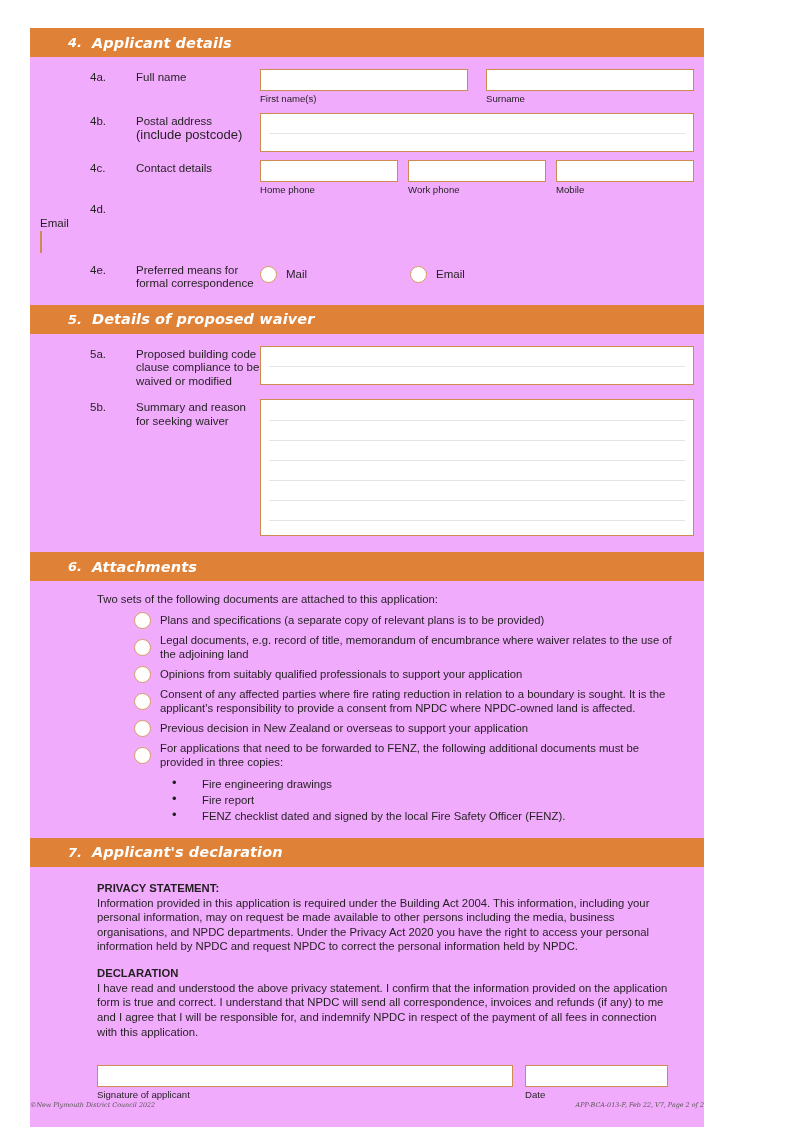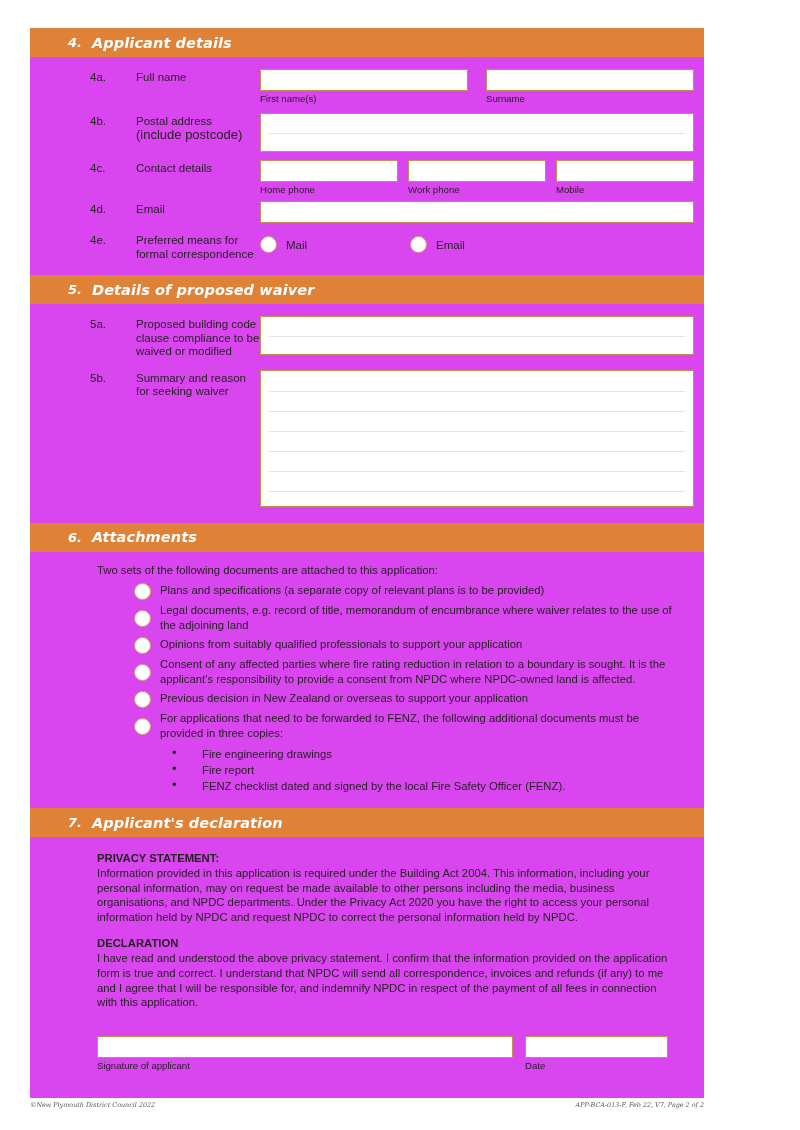--- a/index.html
+++ b/index.html
@@ -54,21 +54,21 @@
   }
   .sec-head .ttl {
     font-style: italic;
     font-weight: bold;
     font-size: 14.5px;
     letter-spacing: .1px;
   }
 
   
   .sec-body {
-    background: #d946ef;
+    background: #f0abfc;
     padding: 0 10px 0 10px;
     box-sizing: border-box;
   }
 
   
   .row {
     display: flex;
     align-items: flex-start;
   }
   .row .idx {
@@ -264,21 +264,21 @@
             <div class="caption">Work phone</div>
           </div>
           <div style="flex:1 1 0;">
             <div class="box h1"></div>
             <div class="caption">Mobile</div>
           </div>
         </div>
       </div>
     </div>
 
-    <div class="row" style="margin-top:5px;">
+    <div class="row" style="margin-top:5px;flex-direction:column;">
       <div class="idx">4d.</div>
       <div class="lbl">Email</div>
       <div class="fields">
         <div class="box h1"></div>
       </div>
     </div>
 
     <div class="row" style="margin-top:9px;">
       <div class="idx">4e.</div>
       <div class="lbl">Preferred means for formal correspondence</div>

